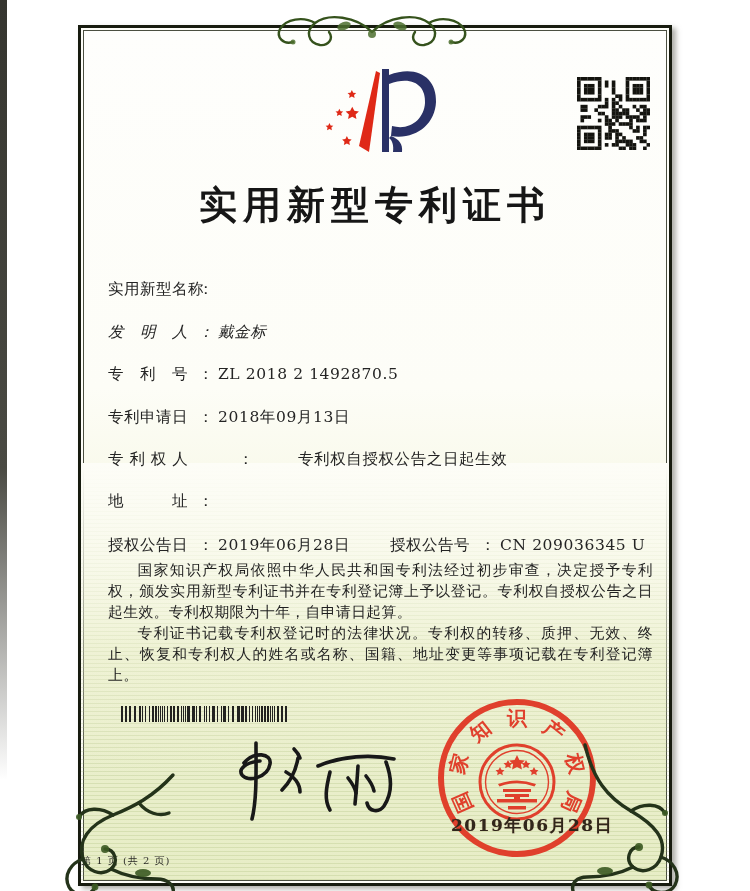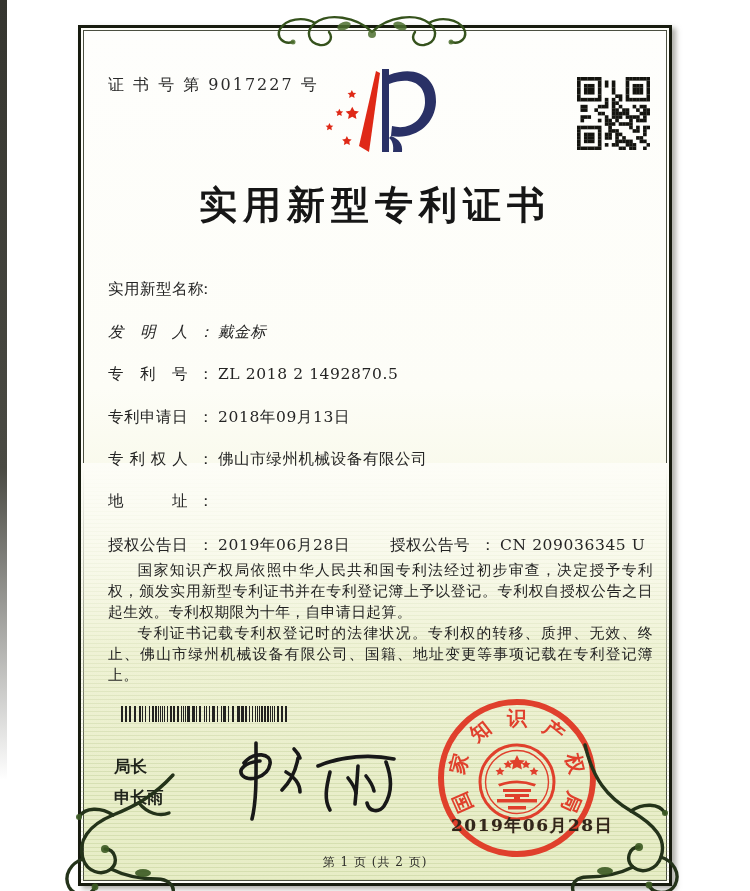--- a/index.html
+++ b/index.html
@@ -32,40 +32,40 @@
   .qr{position:absolute;left:496px;top:49px;width:73px;height:73px;}
   .title{
     position:absolute;left:0;right:0;top:152px;text-align:center;
     font-size:38px;font-weight:700;letter-spacing:6px;color:#161616;
   }
   .fields{position:absolute;left:27px;top:225px;width:545px;font-size:15.5px;color:#242424;}
   .frow{position:absolute;left:0;display:flex;align-items:flex-start;line-height:19px;}
   .flabel{display:inline-block;width:90px;white-space:nowrap;letter-spacing:.5px;}
   .fcolon{display:inline-block;width:16px;}
   .fvalue{display:inline-block;margin-left:4px;letter-spacing:.6px;}
-  .row0{top:27px;} .row1{top:70px;font-style:italic;} .row2{top:112px;} .row3{top:155px;} .row4{top:197px;}
+  .row0{top:27px;} .row1{top:70px;font-style:italic;} .row2{top:112px;} .row3{top:155px;} .row4{top:197px;gap:40px;}
   .row5{top:239px;} .row5 .fvalue{width:420px;line-height:18px;}
   .row6{top:283px;justify-content:space-between;} .pair2{margin-left:40px;display:flex;}
   .paragraphs{
     position:absolute;left:27px;top:531px;width:545px;
     font-size:14.8px;line-height:21px;color:#1f1f1f;text-align:justify;
   }
   .paragraphs p{margin:0;text-indent:2em;letter-spacing:.4px;}
   .barcode{position:absolute;left:40px;top:678px;width:173px;height:16px;display:flex;align-items:stretch;}
   .barcode div{background:#22221f;height:100%;}
   .signer{position:absolute;left:33px;top:723px;font-family:"Liberation Sans","DejaVu Sans",sans-serif;font-weight:700;font-size:16.5px;color:#20241c;line-height:31px;}
   .signature{position:absolute;left:133px;top:703px;width:192px;height:98px;}
   .seal{position:absolute;left:346px;top:660px;width:180px;height:180px;}
   .seal-date{
     position:absolute;left:370px;top:786px;font-size:17px;font-weight:700;
     color:#30261b;letter-spacing:1.5px;text-shadow:0 0 1px rgba(140,40,20,.35);
   }
   .footer{
-    position:absolute;left:0;right:0;top:826px;text-align:center;
-    font-size:12px;color:#2c2c28;letter-spacing:1px;
+    position:absolute;left:0;right:0;top:826px;
+    font-size:10px;color:#2c2c28;letter-spacing:1px;
   }
   .ornament-top{position:absolute;left:185px;top:-20px;width:212px;height:46px;}
   .ornament-bl{position:absolute;left:-30px;bottom:-14px;width:132px;height:132px;}
   .ornament-br{position:absolute;right:-32px;bottom:-14px;width:132px;height:158px;}
 </style>
 </head>
 <body>
 
 <div class="scan-edge"></div>
 
@@ -81,21 +81,20 @@
     </g>
     <g fill="#4e7030" opacity="0.85">
       <ellipse cx="78" cy="18" rx="7" ry="4" transform="rotate(-20 78 18)"></ellipse>
       <ellipse cx="134" cy="18" rx="7" ry="4" transform="rotate(20 134 18)"></ellipse>
       <circle cx="106" cy="26" r="4"></circle>
       <circle cx="27" cy="34" r="2.5"></circle>
         <circle cx="185" cy="34" r="2.5"></circle>
     </g>
   </svg>
 
-  <div class="cert-no">证 书 号 第 9017227 号</div>
 
   <svg class="logo" viewBox="0 0 132 106">
     <g fill="#df2917">
       <path d="M33 27 l2.2 4.4 4.8.6 -3.5 3.3 .9 4.7 -4.4-2.3 -4.4 2.3 .9-4.7 -3.5-3.3 4.8-.6z" transform="scale(.62) translate(20,18)"></path>
       <path d="M33 27 l2.2 4.4 4.8.6 -3.5 3.3 .9 4.7 -4.4-2.3 -4.4 2.3 .9-4.7 -3.5-3.3 4.8-.6z" transform="scale(.55) translate(4,58)"></path>
       <path d="M33 27 l2.2 4.4 4.8.6 -3.5 3.3 .9 4.7 -4.4-2.3 -4.4 2.3 .9-4.7 -3.5-3.3 4.8-.6z" transform="scale(.95) translate(2,20)"></path>
       <path d="M33 27 l2.2 4.4 4.8.6 -3.5 3.3 .9 4.7 -4.4-2.3 -4.4 2.3 .9-4.7 -3.5-3.3 4.8-.6z" transform="scale(.55) translate(-14,84)"></path>
       <path d="M33 27 l2.2 4.4 4.8.6 -3.5 3.3 .9 4.7 -4.4-2.3 -4.4 2.3 .9-4.7 -3.5-3.3 4.8-.6z" transform="scale(.68) translate(8,82)"></path>
     </g>
     <polygon fill="#df2917" points="57,9 61,11 50,90 40,84"></polygon>
@@ -339,41 +338,41 @@
       <span class="fvalue">ZL 2018 2 1492870.5</span>
     </div>
     <div class="frow row3">
       <span class="flabel">专利申请日</span>
         <span class="fcolon">：</span>
       <span class="fvalue">2018年09月13日</span>
     </div>
     <div class="frow row4">
       <span class="flabel">专 利 权 人</span>
         <span class="fcolon">：</span>
-      <span class="fvalue">佛山市绿州机械设备有限公司</span>
+      <span class="fvalue">专利权自授权公告之日起生效</span>
     </div>
     <div class="frow row5">
       <span class="flabel">地　　　址</span>
         <span class="fcolon">：</span>
     </div>
     <div class="frow row6">
       <span class="flabel">授权公告日</span>
         <span class="fcolon">：</span>
       <span class="fvalue">2019年06月28日</span>
       <span class="pair2">
         <span class="flabel">授权公告号</span>
           <span class="fcolon">：</span>
         <span class="fvalue">CN 209036345 U</span>
       </span>
     </div>
   </div>
 
   <div class="paragraphs">
     <p>国家知识产权局依照中华人民共和国专利法经过初步审查，决定授予专利权，颁发实用新型专利证书并在专利登记簿上予以登记。专利权自授权公告之日起生效。专利权期限为十年，自申请日起算。</p>
-    <p>专利证书记载专利权登记时的法律状况。专利权的转移、质押、无效、终止、佛山市绿州机械设备有限公司、国籍、地址变更等事项记载在专利登记簿上。</p>
+    <p>专利证书记载专利权登记时的法律状况。专利权的转移、质押、无效、终止、恢复和专利权人的姓名或名称、国籍、地址变更等事项记载在专利登记簿上。</p>
   </div>
 
   <div class="barcode">
       <div style="width: 2px; margin-right: 2px;"></div>
       <div style="width: 2px; margin-right: 2px;"></div>
       <div style="width: 2px; margin-right: 3px;"></div>
       <div style="width: 2px; margin-right: 3px;"></div>
       <div style="width: 2px; margin-right: 1px;"></div>
       <div style="width: 1px; margin-right: 2px;"></div>
       <div style="width: 1px; margin-right: 3px;"></div>
@@ -416,24 +415,20 @@
       <div style="width: 2px; margin-right: 1px;"></div>
       <div style="width: 2px; margin-right: 1px;"></div>
       <div style="width: 1px; margin-right: 1px;"></div>
       <div style="width: 1px; margin-right: 1px;"></div>
       <div style="width: 1px; margin-right: 2px;"></div>
       <div style="width: 2px; margin-right: 2px;"></div>
       <div style="width: 2px; margin-right: 2px;"></div>
       <div style="width: 2px; margin-right: 2px;"></div>
     </div>
 
-  <div class="signer">
-    <div>局长</div>
-    <div>申长雨</div>
-  </div>
 
   <svg class="signature" viewBox="0 0 192 98">
     <g stroke="#181818" fill="none" stroke-width="3.6" stroke-linecap="round" stroke-linejoin="round">
       <path d="M30,32 C40,20 58,22 56,33 C54,46 34,52 28,44 C24,38 32,31 46,30"></path>
       <path d="M42,12 C42,40 43,68 38,88"></path>
       <path d="M84,27 C82,39 76,51 68,59"></path>
       <path d="M72,41 C80,45 86,53 86,61"></path>
       <path d="M80,18 C83,21 85,24 86,27"></path>
       <path d="M104,35 C128,25 156,23 180,28"></path>
       <path d="M116,41 C112,57 110,69 116,79"></path>

